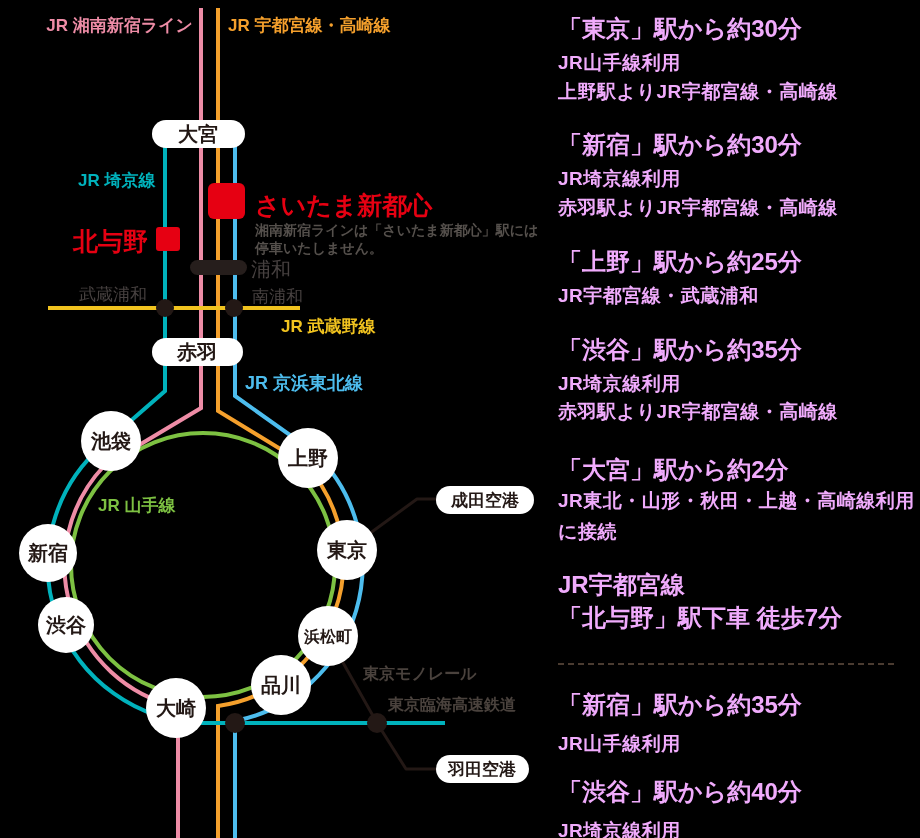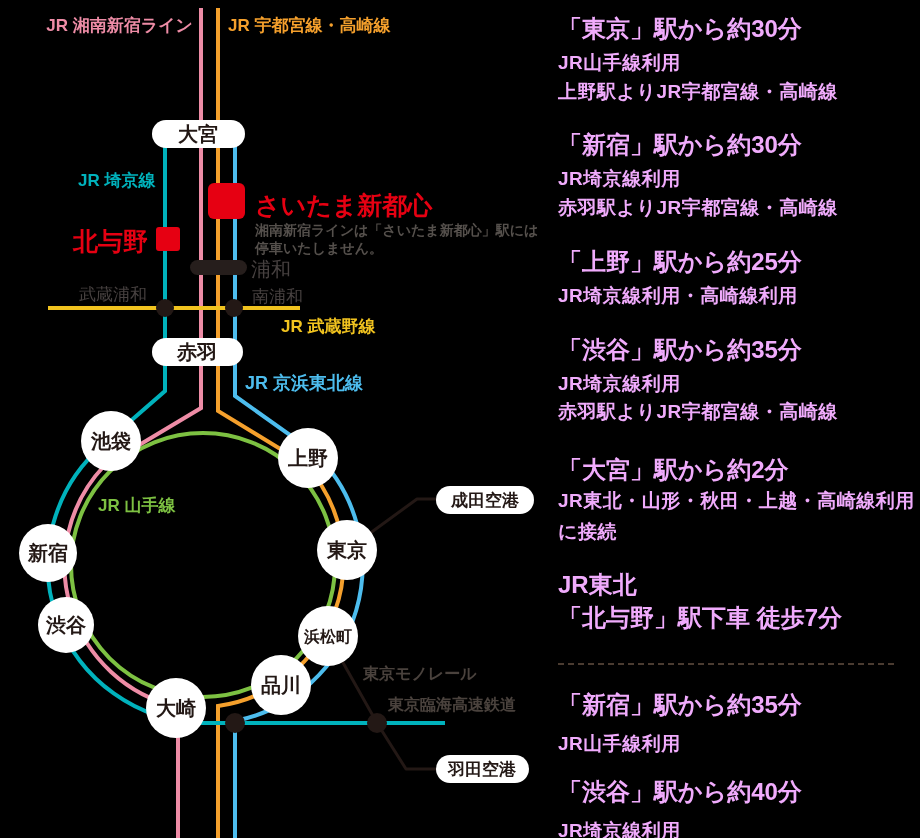--- a/index.html
+++ b/index.html
@@ -98,31 +98,31 @@
 
     <div class="panel-line panel-title" style="top:5px">「東京」駅から約30分</div>
     <div class="panel-line panel-detail" style="top:42px">JR山手線利用</div>
     <div class="panel-line panel-detail" style="top:71px">上野駅よりJR宇都宮線・高崎線</div>
 
     <div class="panel-line panel-title" style="top:121px">「新宿」駅から約30分</div>
     <div class="panel-line panel-detail" style="top:158px">JR埼京線利用</div>
     <div class="panel-line panel-detail" style="top:187px">赤羽駅よりJR宇都宮線・高崎線</div>
 
     <div class="panel-line panel-title" style="top:238px">「上野」駅から約25分</div>
-    <div class="panel-line panel-detail" style="top:275px">JR埼京線利用・高崎線利用</div>
+    <div class="panel-line panel-detail" style="top:275px">JR宇都宮線・武蔵浦和</div>
 
     <div class="panel-line panel-title" style="top:326px">「渋谷」駅から約35分</div>
     <div class="panel-line panel-detail" style="top:363px">JR埼京線利用</div>
     <div class="panel-line panel-detail" style="top:391px">赤羽駅よりJR宇都宮線・高崎線</div>
 
     <div class="panel-line panel-title" style="top:446px">「大宮」駅から約2分</div>
     <div class="panel-line panel-detail" style="top:480px">JR東北・山形・秋田・上越・高崎線利用</div>
     <div class="panel-line panel-detail" style="top:511px">に接続</div>
 
-    <div class="panel-line panel-title" style="top:561px">JR東北</div>
+    <div class="panel-line panel-title" style="top:561px">JR宇都宮線</div>
     <div class="panel-line panel-title" style="top:594px">「北与野」駅下車 徒歩7分</div>
 
     <div class="panel-divider" style="top:655px"></div>
 
     <div class="panel-line panel-title" style="top:681px">「新宿」駅から約35分</div>
     <div class="panel-line panel-detail" style="top:723px">JR山手線利用</div>
 
     <div class="panel-line panel-title" style="top:768px">「渋谷」駅から約40分</div>
     <div class="panel-line panel-detail" style="top:810px">JR埼京線利用</div>
 

